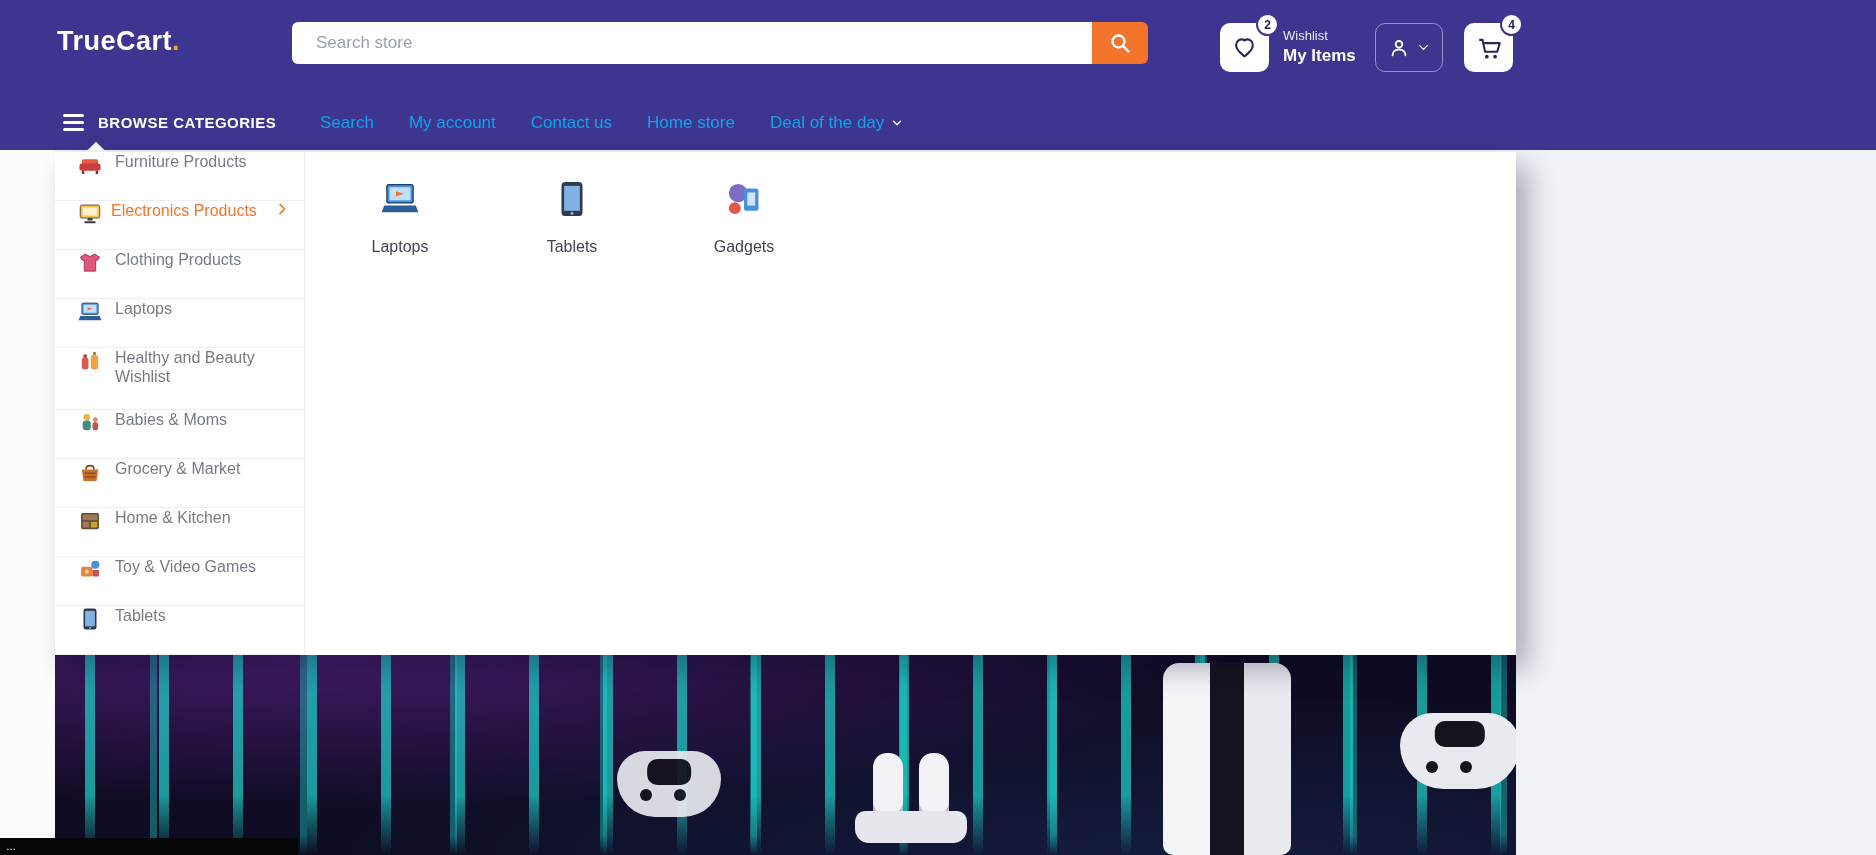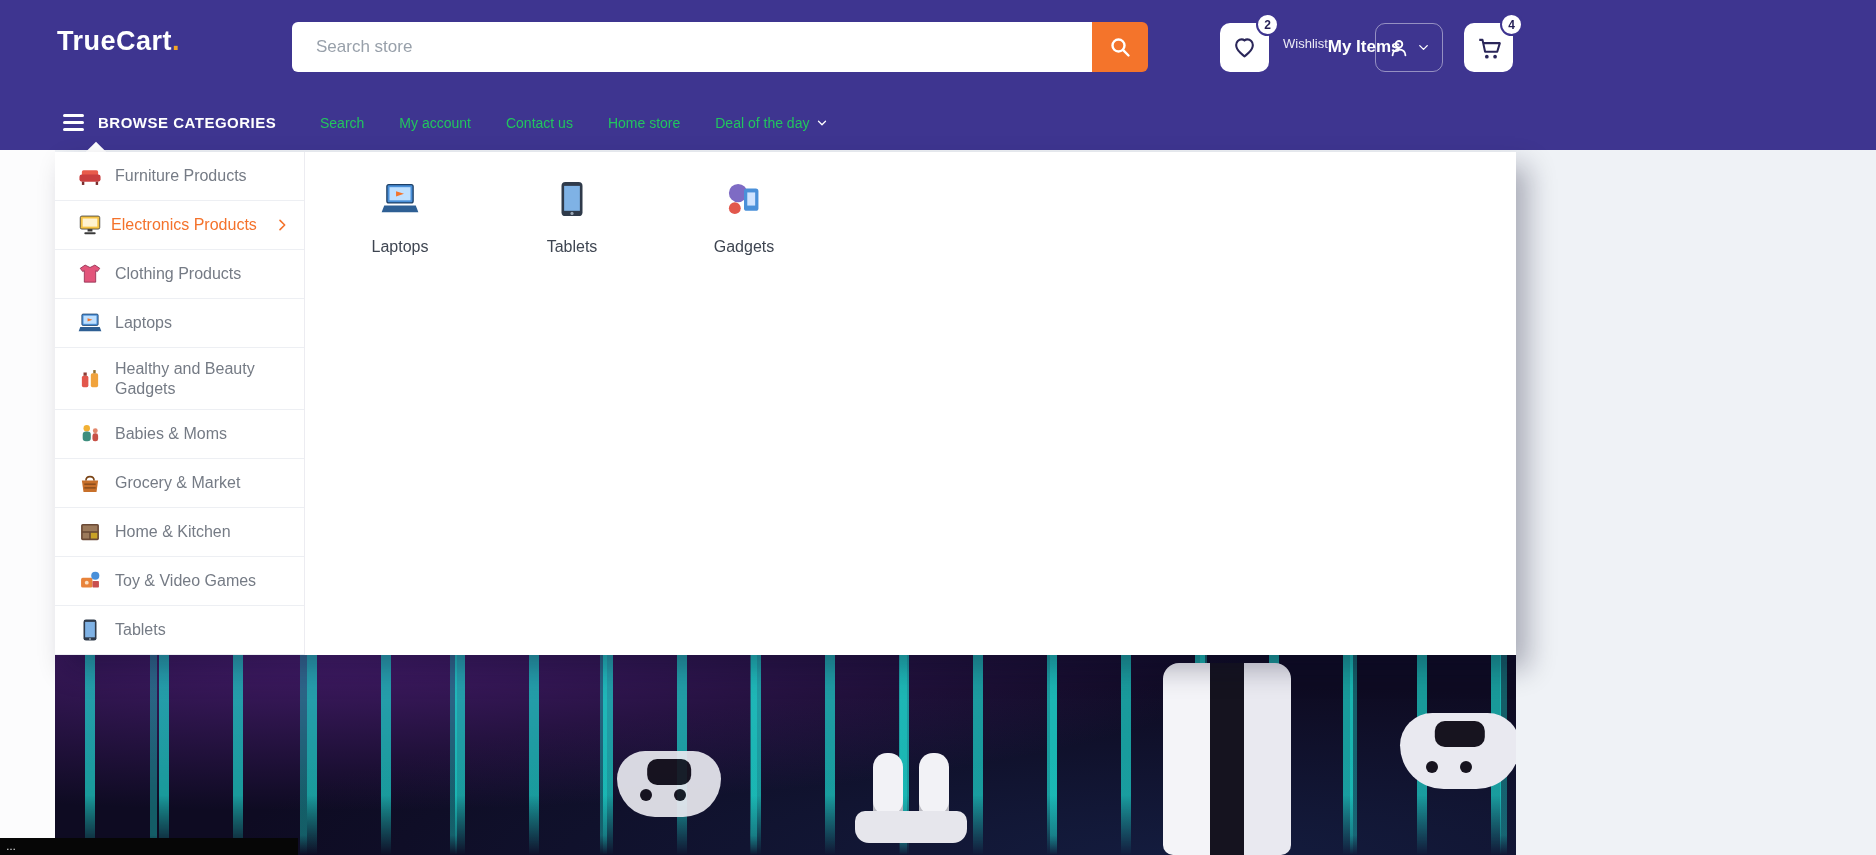--- a/index.html
+++ b/index.html
@@ -9,50 +9,50 @@
     background:#EFF2F6;
     font-family:"Liberation Sans","DejaVu Sans",sans-serif;
   }
 
   
   .site-header { position:absolute; top:0; left:0; right:0; height:150px; background:#3E3590; z-index:10; }
 
   .logo { position:absolute; left:57px; top:26px; font-size:27px; font-weight:800; color:#fff; letter-spacing:.5px; text-decoration:none; cursor:pointer; }
   .logo .logo-dot { color:#F5A623; }
 
-  .search-bar { position:absolute; left:292px; top:22px; width:856px; height:50px; display:flex; border-radius:6px; overflow:hidden; }
+  .search-bar { position:absolute; left:292px; top:22px; width:856px; height:42px; display:flex; border-radius:6px; overflow:hidden; }
   .search-bar input { flex:1; border:0; outline:none; padding:0 24px; font-size:17px; color:#333; background:#fff; font-family:inherit; }
   .search-bar input::placeholder { color:#98A0AA; }
   .search-btn { width:56px; border:0; background:#F4742B; display:flex; align-items:center; justify-content:center; cursor:pointer; }
 
   .wishlist-group { position:absolute; left:1220px; top:23px; display:flex; align-items:center; gap:14px; }
   .icon-btn { position:relative; width:49px; height:49px; border-radius:10px; border:0; background:#fff; display:flex; align-items:center; justify-content:center; cursor:pointer; }
   .badge { position:absolute; top:-10px; right:-10px; min-width:23px; height:23px; border-radius:50%; background:#fff; color:#241F55; font-size:12px; font-weight:700; display:flex; align-items:center; justify-content:center; border:2px solid #3E3590; }
-  .wishlist-text { display:flex; color:#fff; line-height:1.3; }
+  .wishlist-text { display:flex; flex-direction:column; color:#fff; line-height:1.3; }
   .wishlist-text .small { font-size:13px; opacity:.9; }
   .wishlist-text .big { font-size:17px; font-weight:700; }
 
   .account-btn { position:absolute; left:1375px; top:23px; width:68px; height:49px; border-radius:10px; border:1px solid rgba(255,255,255,.45); background:transparent; display:flex; align-items:center; justify-content:center; gap:6px; cursor:pointer; color:#fff; }
 
   .cart-wrap { position:absolute; left:1464px; top:23px; }
 
   .header-nav { position:absolute; top:95px; left:0; right:0; height:55px; }
   .browse { position:absolute; left:63px; top:0; height:55px; display:flex; align-items:center; gap:14px; color:#fff; font-size:15px; font-weight:700; letter-spacing:.5px; cursor:pointer; }
   .hamburger { display:flex; flex-direction:column; gap:4px; }
   .hamburger span { width:21px; height:3px; border-radius:2px; background:#fff; }
 
   .main-nav { position:absolute; left:320px; top:0; height:55px; display:flex; align-items:center; gap:35px; }
-  .main-nav a { color:#22c55e; font-size:14px; font-weight:500; text-decoration:none; display:flex; align-items:center; gap:6px; cursor:pointer; }
+  .main-nav a { color:#0ea5e9; font-size:17px; font-weight:500; text-decoration:none; display:flex; align-items:center; gap:6px; cursor:pointer; }
 
   .menu-caret { position:absolute; left:88px; top:145px; width:16px; height:16px; background:#fff; transform:rotate(45deg); z-index:15; }
 
   
   .megamenu { position:absolute; left:55px; top:152px; width:1461px; height:503px; display:flex; z-index:20; box-shadow:12px 14px 26px rgba(10,10,40,.30); }
   .cat-sidebar { width:250px; background:#fff; border-right:1px solid #ECECF1; }
-  .cat-item { display:flex; align-items:center; gap:12px; height:49px; padding:0 14px 0 22px; border-bottom:1px solid #EDEFF3; color:#757B85; font-size:16px; cursor:pointer; }
+  .cat-item { display:flex; gap:12px; height:49px; padding:0 14px 0 22px; border-bottom:1px solid #EDEFF3; color:#757B85; font-size:16px; cursor:pointer; }
   .cat-item.tall { height:62px; }
   .cat-item.active { color:#F4722B;gap:8px; }
   .cat-icon { width:26px; height:26px; flex:0 0 26px; }
   .cat-label { line-height:1.2; max-width:160px; }
   .chev-right { margin-left:auto; color:#F4722B; display:flex; }
 
   .flyout { flex:1; background:#fff; padding:26px 0 0 30px; display:flex; align-items:flex-start; gap:42px; }
   .sub-tile { width:130px; display:flex; flex-direction:column; align-items:center; gap:18px; cursor:pointer; }
   .sub-icon { width:42px; height:42px; }
   .sub-label { font-size:16px; color:#3E4551; }
@@ -297,21 +297,21 @@
       <svg class="cat-icon">
           <use href="#sym-laptop"></use>
         </svg>
       <span class="cat-label">Laptops</span>
     </div>
 
     <div class="cat-item tall">
       <svg class="cat-icon">
           <use href="#sym-beauty"></use>
         </svg>
-      <span class="cat-label">Healthy and Beauty Gadgets</span>
+      <span class="cat-label">Healthy and Beauty Wishlist</span>
     </div>
 
     <div class="cat-item">
       <svg class="cat-icon">
           <use href="#sym-baby"></use>
         </svg>
       <span class="cat-label">Babies &amp; Moms</span>
     </div>
 
     <div class="cat-item">

